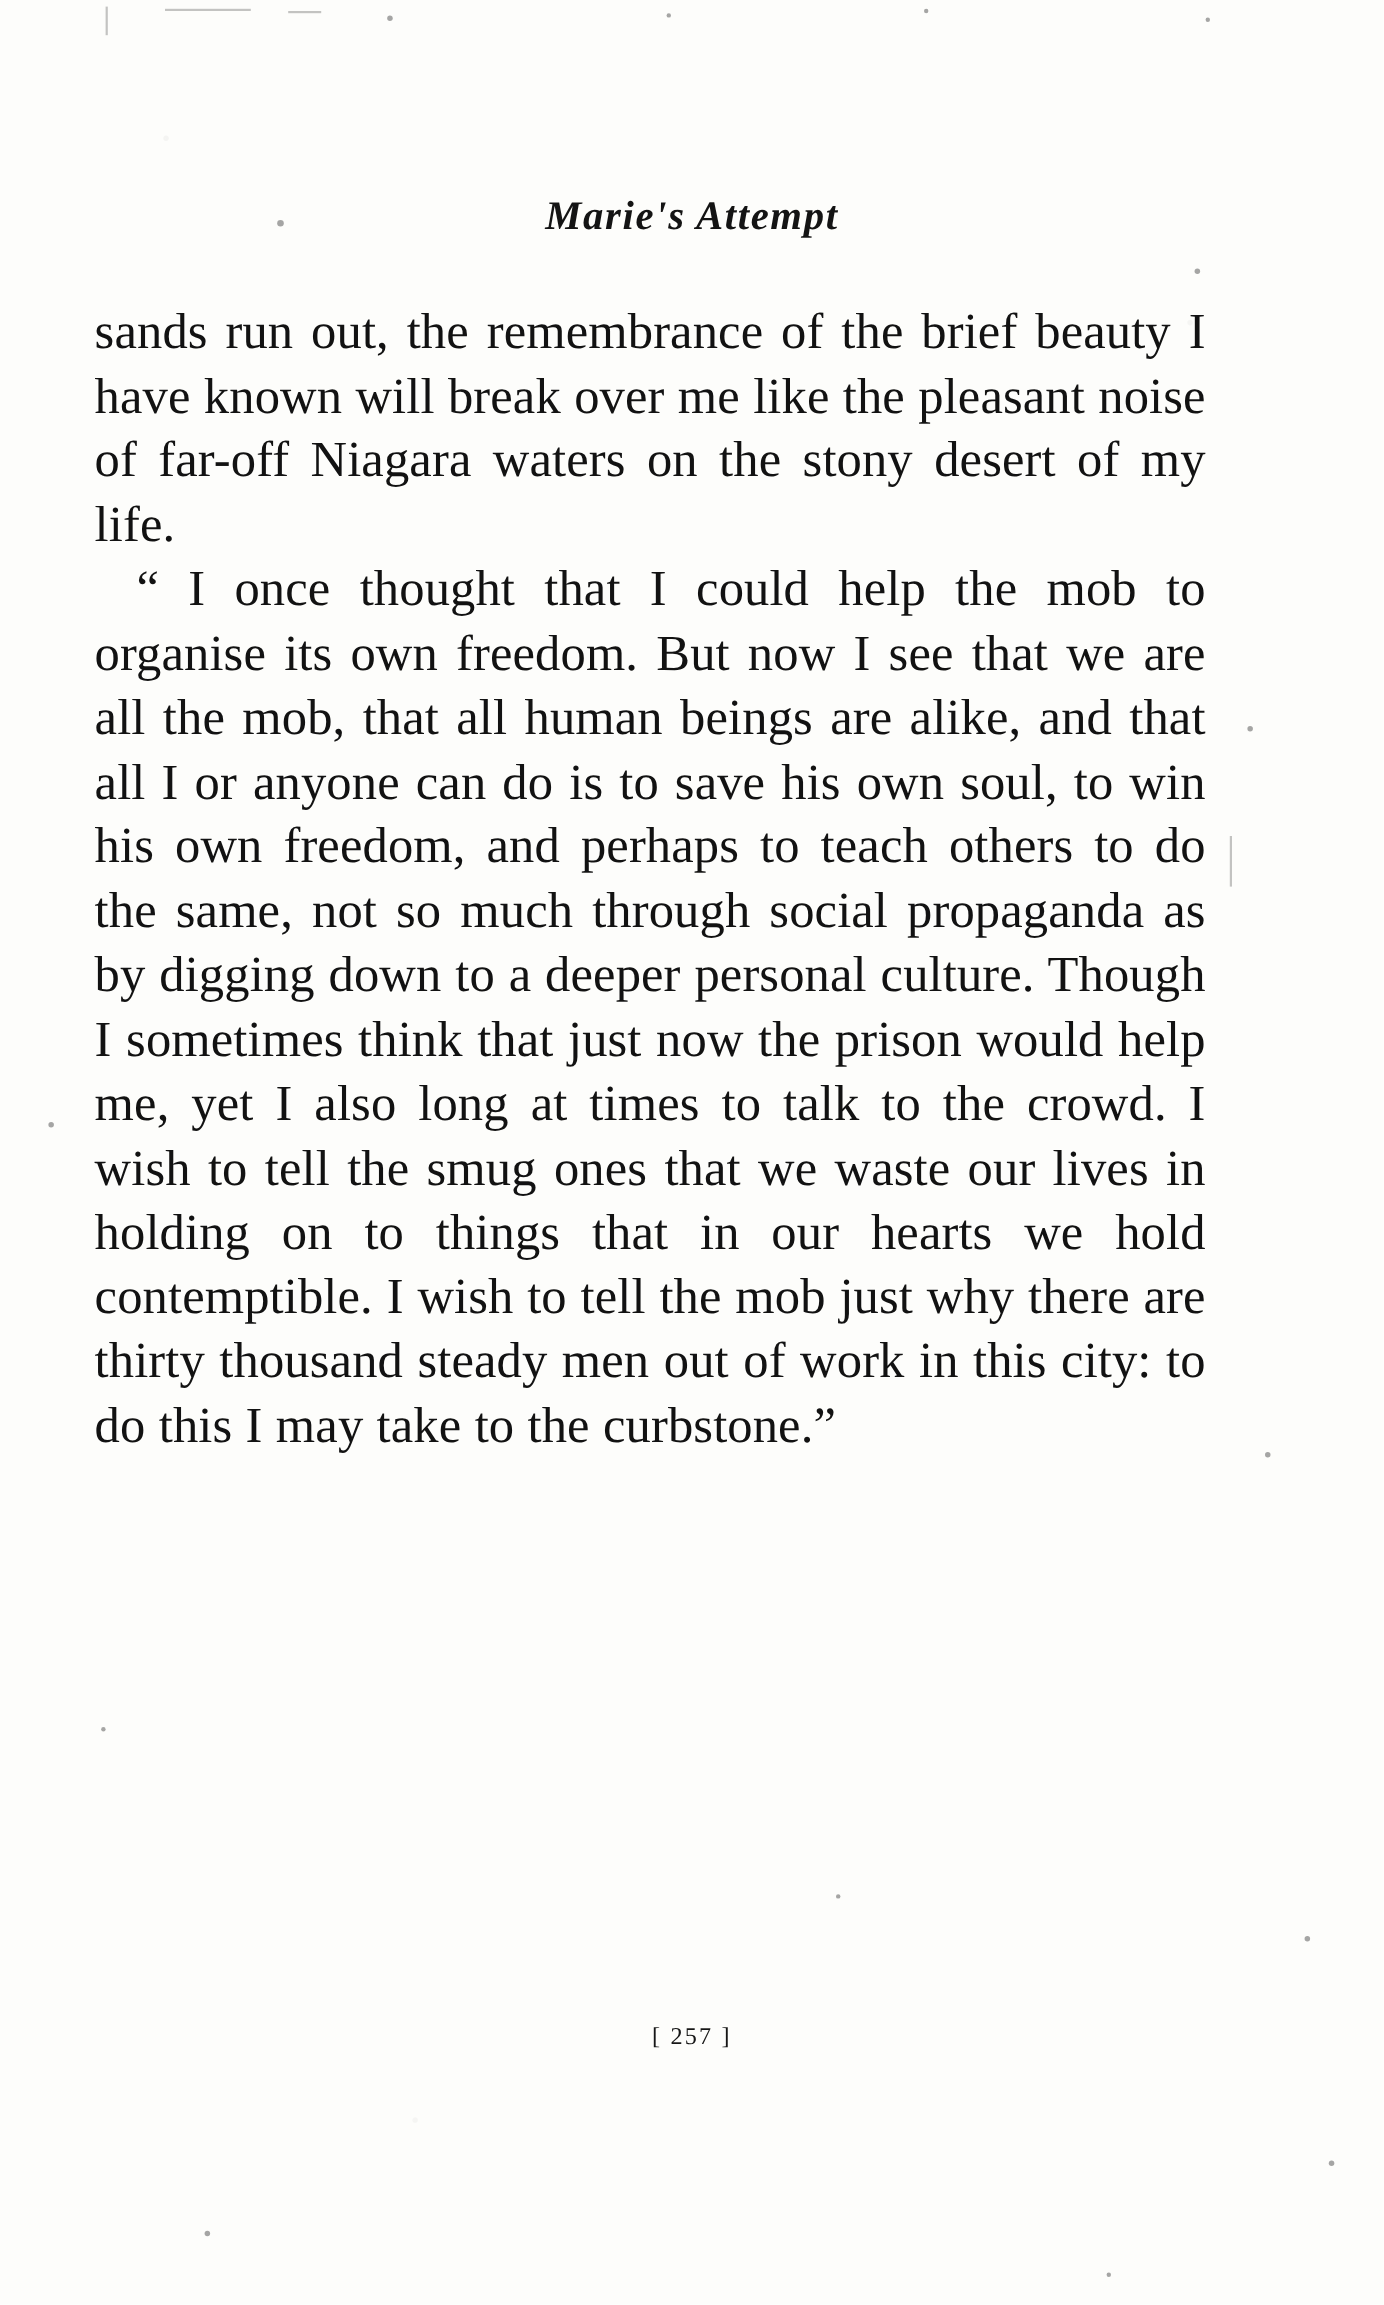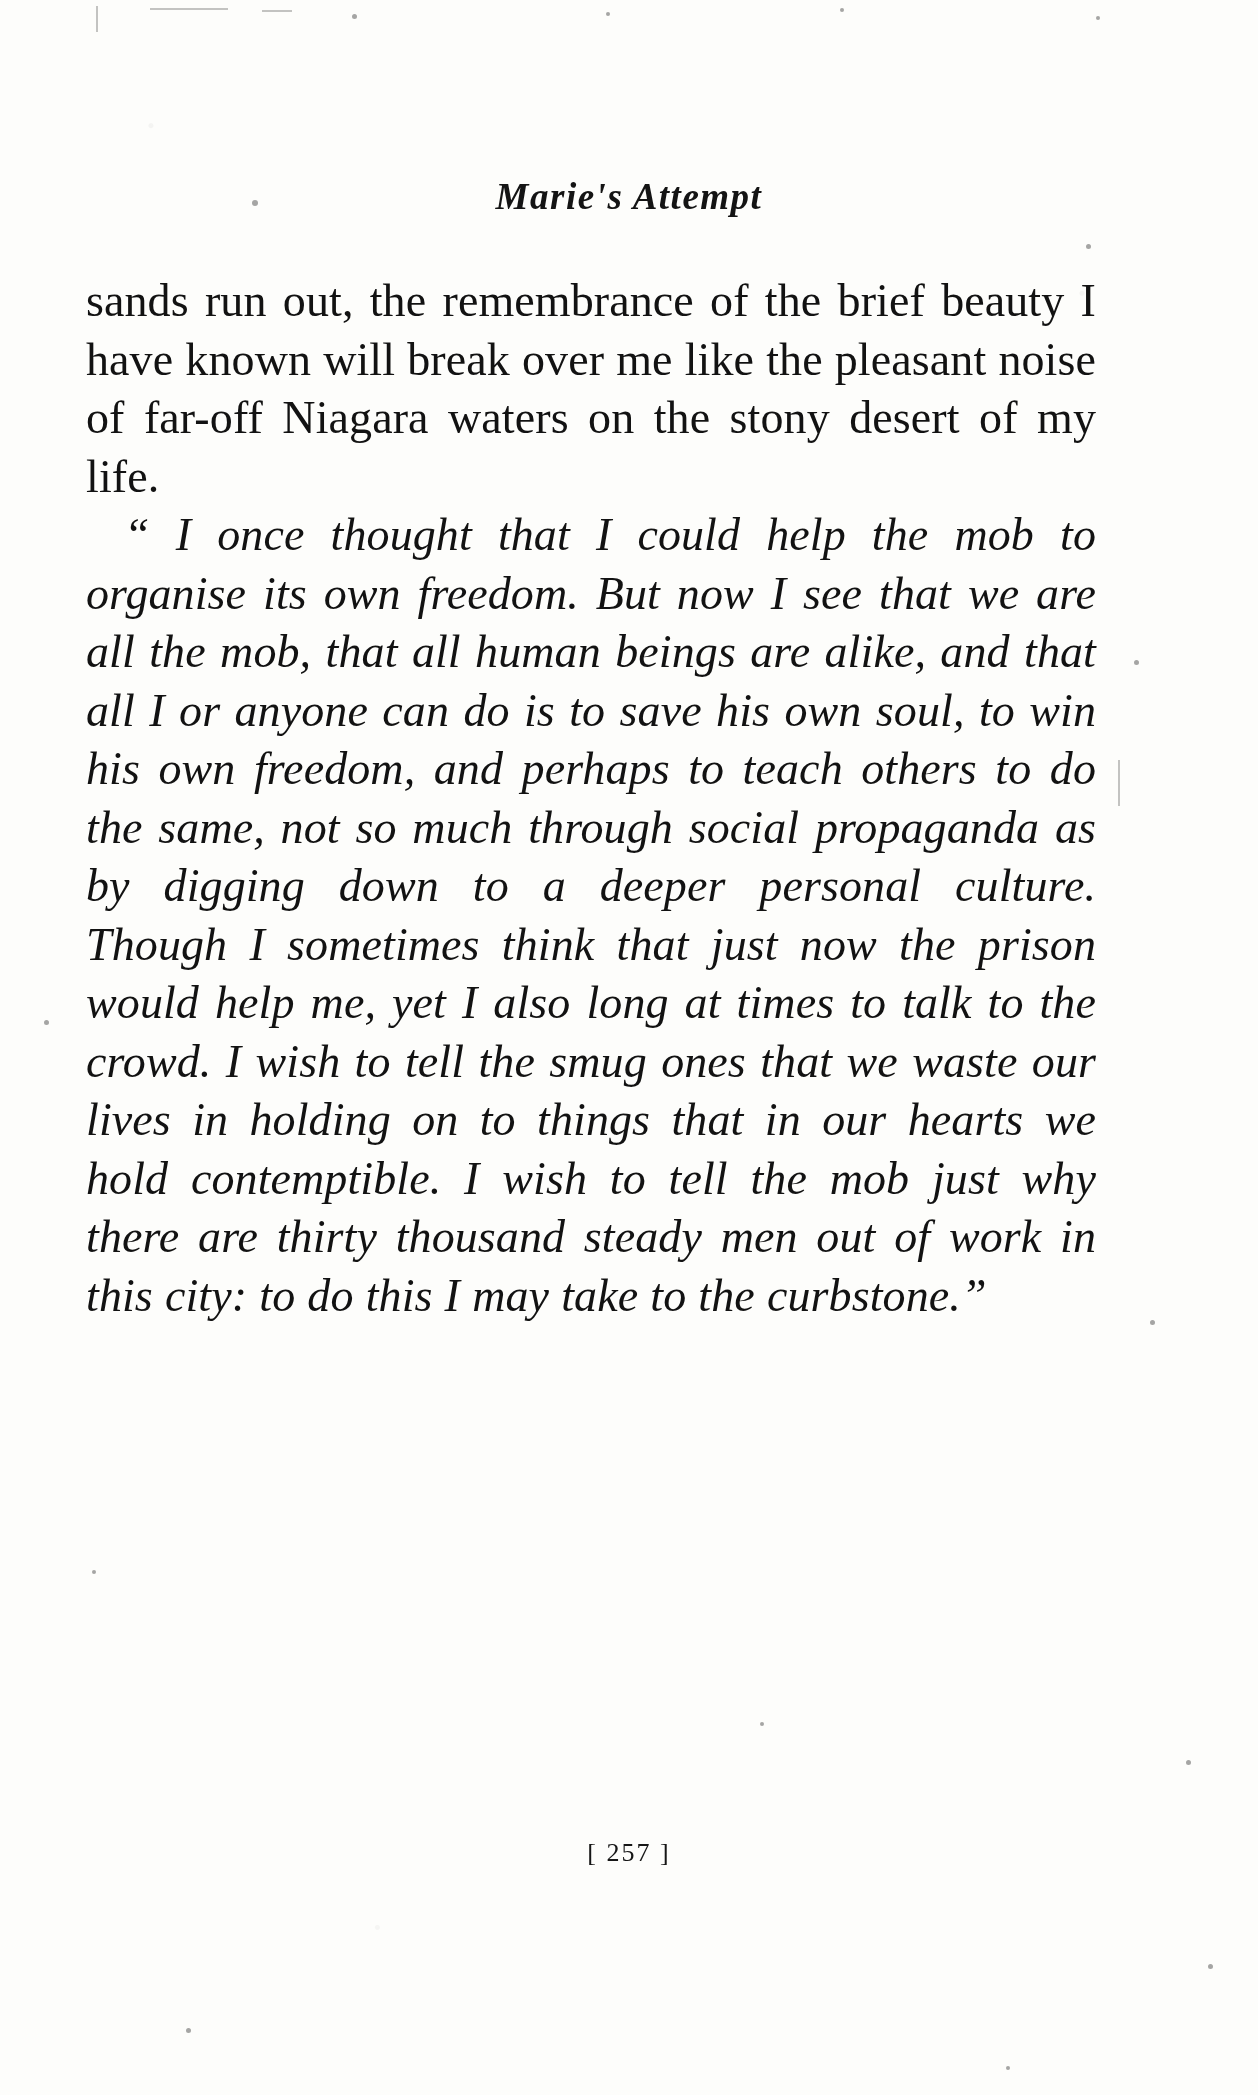--- a/index.html
+++ b/index.html
@@ -56,29 +56,28 @@
     font-size: 46px;
     line-height: 58.5px;
     text-align: justify;
     text-justify: inter-word;
     color: #121212;
     letter-spacing: 0.1px;
     word-spacing: 0.5px;
   }
   p.para.indent {
     text-indent: 38px;
-    font-style: italic;
   }
   .folio {
     position: absolute;
     top: 1838px;
     left: 0;
     width: 1258px;
     text-align: center;
-    font-size: 26px;
+    font-size: 22px;
     letter-spacing: 2px;
     color: #161616;
   }
   .speck {
     position: absolute;
     background: #3a3a3a;
     border-radius: 50%;
     opacity: 0.45;
   }
   .hairline {

